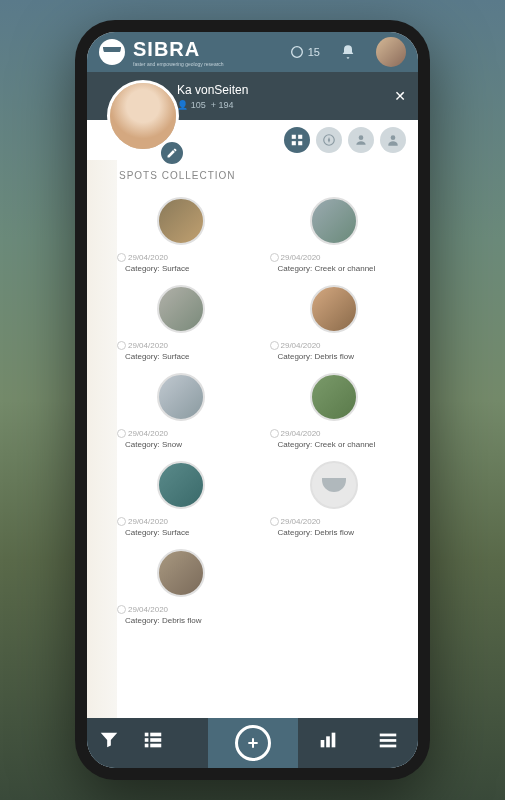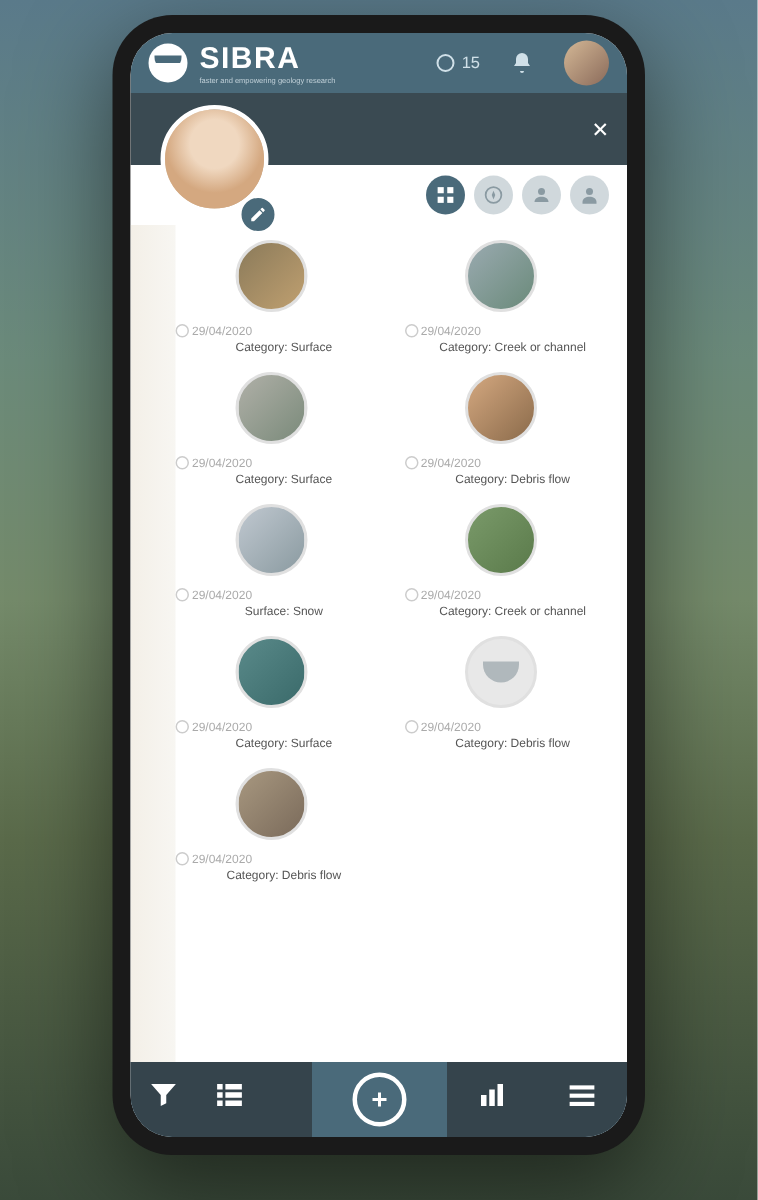--- a/index.html
+++ b/index.html
@@ -1,17 +1,17 @@
 <!DOCTYPE html>
 <html><head>
 <meta charset="utf-8">
 <style>
 *{margin:0;padding:0;box-sizing:border-box;font-family:Arial,sans-serif}
 body{width:505px;height:800px;background:linear-gradient(180deg,#5a7a8a 0%,#6b8a7a 30%,#748a6a 50%,#5a6a4a 70%,#3a4a3a 100%);overflow:hidden;position:relative}
-.phone{position:absolute;left:75px;top:10px;width:355px;height:760px;background:#1a1a1a;border-radius:40px;padding:12px;box-shadow:0 20px 60px rgba(0,0,0,0.5)}
+.phone{position:absolute;left:75px;top:20px;width:355px;height:760px;background:#1a1a1a;border-radius:40px;padding:12px;box-shadow:0 20px 60px rgba(0,0,0,0.5)}
 .screen{width:100%;height:100%;background:#ededed;border-radius:28px;overflow:hidden;position:relative;display:flex;flex-direction:column}
 .topbar{background:#4a6a7a;height:40px;display:flex;align-items:center;padding:0 12px;gap:8px}
 .logo-circle{width:26px;height:26px;background:#fff;border-radius:50%;display:flex;align-items:center;justify-content:center}
 .logo-wave{width:18px;height:10px;background:linear-gradient(180deg,#4a6a7a 50%,#fff 50%);border-radius:0 0 10px 10px}
 .logo-text{color:#fff;font-size:20px;font-weight:700;letter-spacing:1px}
 .logo-sub{color:#c0d0d8;font-size:5px}
 .topbar-right{margin-left:auto;display:flex;align-items:center;gap:20px}
 .tb-icon{width:16px;height:16px;fill:#d0e0e8}
 .tb-count{color:#d0e0e8;font-size:11px}
 .tb-avatar{width:30px;height:30px;border-radius:50%;background:linear-gradient(135deg,#d4b896,#8a6a5a)}
@@ -39,21 +39,21 @@
 .spot-img.s3{background:linear-gradient(135deg,#b0b0a8,#7a8a7a)}
 .spot-img.s4{background:linear-gradient(135deg,#d4a880,#8a6a4a)}
 .spot-img.s5{background:linear-gradient(135deg,#c0c8d0,#8a9aa0)}
 .spot-img.s6{background:linear-gradient(135deg,#7a9a6a,#5a7a4a)}
 .spot-img.s7{background:linear-gradient(135deg,#5a8a8a,#3a6a6a)}
 .spot-img.s8{background:#e8e8e8;display:flex;align-items:center;justify-content:center}
 .spot-img.s8::after{content:'';width:24px;height:14px;background:#b0b8bc;border-radius:0 0 14px 14px}
 .spot-img.s9{background:linear-gradient(135deg,#a89880,#7a6a5a)}
 .spot-date{color:#aaa;font-size:8px;display:flex;align-items:center;gap:2px}
 .spot-date::before{content:'';width:7px;height:7px;border:1px solid #ccc;border-radius:50%}
-.spot-cat{color:#555;font-size:8px;margin-top:2px;text-align:center;width:100%;padding-left:8px}
+.spot-cat{color:#555;font-size:8px;margin-top:2px;text-align:left;width:100%;padding-left:8px}
 .spot-info{width:100%;padding-left:8px}
 .bottombar{background:#4a6a7a;height:50px;display:flex;align-items:center;justify-content:space-around}
 .bb-btn{width:44px;height:44px;display:flex;align-items:center;justify-content:center}
 .bb-btn svg{width:22px;height:22px;fill:#fff}
 .bb-center{width:36px;height:36px;border:3px solid #fff;border-radius:50%;display:flex;align-items:center;justify-content:center}
 .bb-center svg{width:16px;height:16px;fill:#fff}
 .bb-section{background:#35444c;flex:1;height:100%;display:flex}
 .bb-section.left{border-radius:0 0 0 28px}
 .bb-section.right{border-radius:0 0 28px 0;justify-content:space-around}
 .bb-mid{width:90px;display:flex;align-items:center;justify-content:center}
@@ -80,20 +80,26 @@
       <span class="tb-count">15</span>
     </div>
     <svg class="tb-icon" viewBox="0 0 24 24">
             <path d="M12 2a6 6 0 00-6 6v4l-2 3h16l-2-3V8a6 6 0 00-6-6zm0 20a2 2 0 002-2h-4a2 2 0 002 2z"></path>
           </svg>
     <div class="tb-avatar"></div>
   </div>
 </div>
 
 <div class="profile-bar">
+  <div>
+    <div class="profile-name">Ka vonSeiten</div>
+    <div class="profile-stats">
+      👤 <span>105</span> &nbsp;+ <span>194</span>
+    </div>
+  </div>
   <div class="profile-close">✕</div>
 </div>
 
 <div class="profile-avatar">
         <div class="avatar-face"></div>
       </div>
 <div class="edit-btn">
   <svg viewBox="0 0 24 24">
           <path d="M3 17.25V21h3.75L17.81 9.94l-3.75-3.75L3 17.25zM20.71 7.04a1 1 0 000-1.41l-2.34-2.34a1 1 0 00-1.41 0l-1.83 1.83 3.75 3.75 1.83-1.83z"></path>
         </svg>
@@ -123,20 +129,21 @@
   <div class="action-btn light">
           <svg viewBox="0 0 24 24">
             <circle cx="12" cy="8" r="4"></circle>
             <path d="M4 20c0-4 4-6 8-6s8 2 8 6v2H4z"></path>
           </svg>
         </div>
 </div>
 
 <div class="content">
   <div class="content-bg"></div>
+  <div class="section-title">SPOTS COLLECTION</div>
   <div class="grid" id="grid">
           <div class="spot">
             <div class="spot-img s1"></div>
             <div class="spot-info">
               <div class="spot-date">29/04/2020</div>
               <div class="spot-cat">Category: Surface</div>
             </div>
           </div>
           <div class="spot">
             <div class="spot-img s2"></div>
@@ -156,21 +163,21 @@
             <div class="spot-img s4"></div>
             <div class="spot-info">
               <div class="spot-date">29/04/2020</div>
               <div class="spot-cat">Category: Debris flow</div>
             </div>
           </div>
           <div class="spot">
             <div class="spot-img s5"></div>
             <div class="spot-info">
               <div class="spot-date">29/04/2020</div>
-              <div class="spot-cat">Surface: Snow</div>
+              <div class="spot-cat">Category: Snow</div>
             </div>
           </div>
           <div class="spot">
             <div class="spot-img s6"></div>
             <div class="spot-info">
               <div class="spot-date">29/04/2020</div>
               <div class="spot-cat">Category: Creek or channel</div>
             </div>
           </div>
           <div class="spot">

